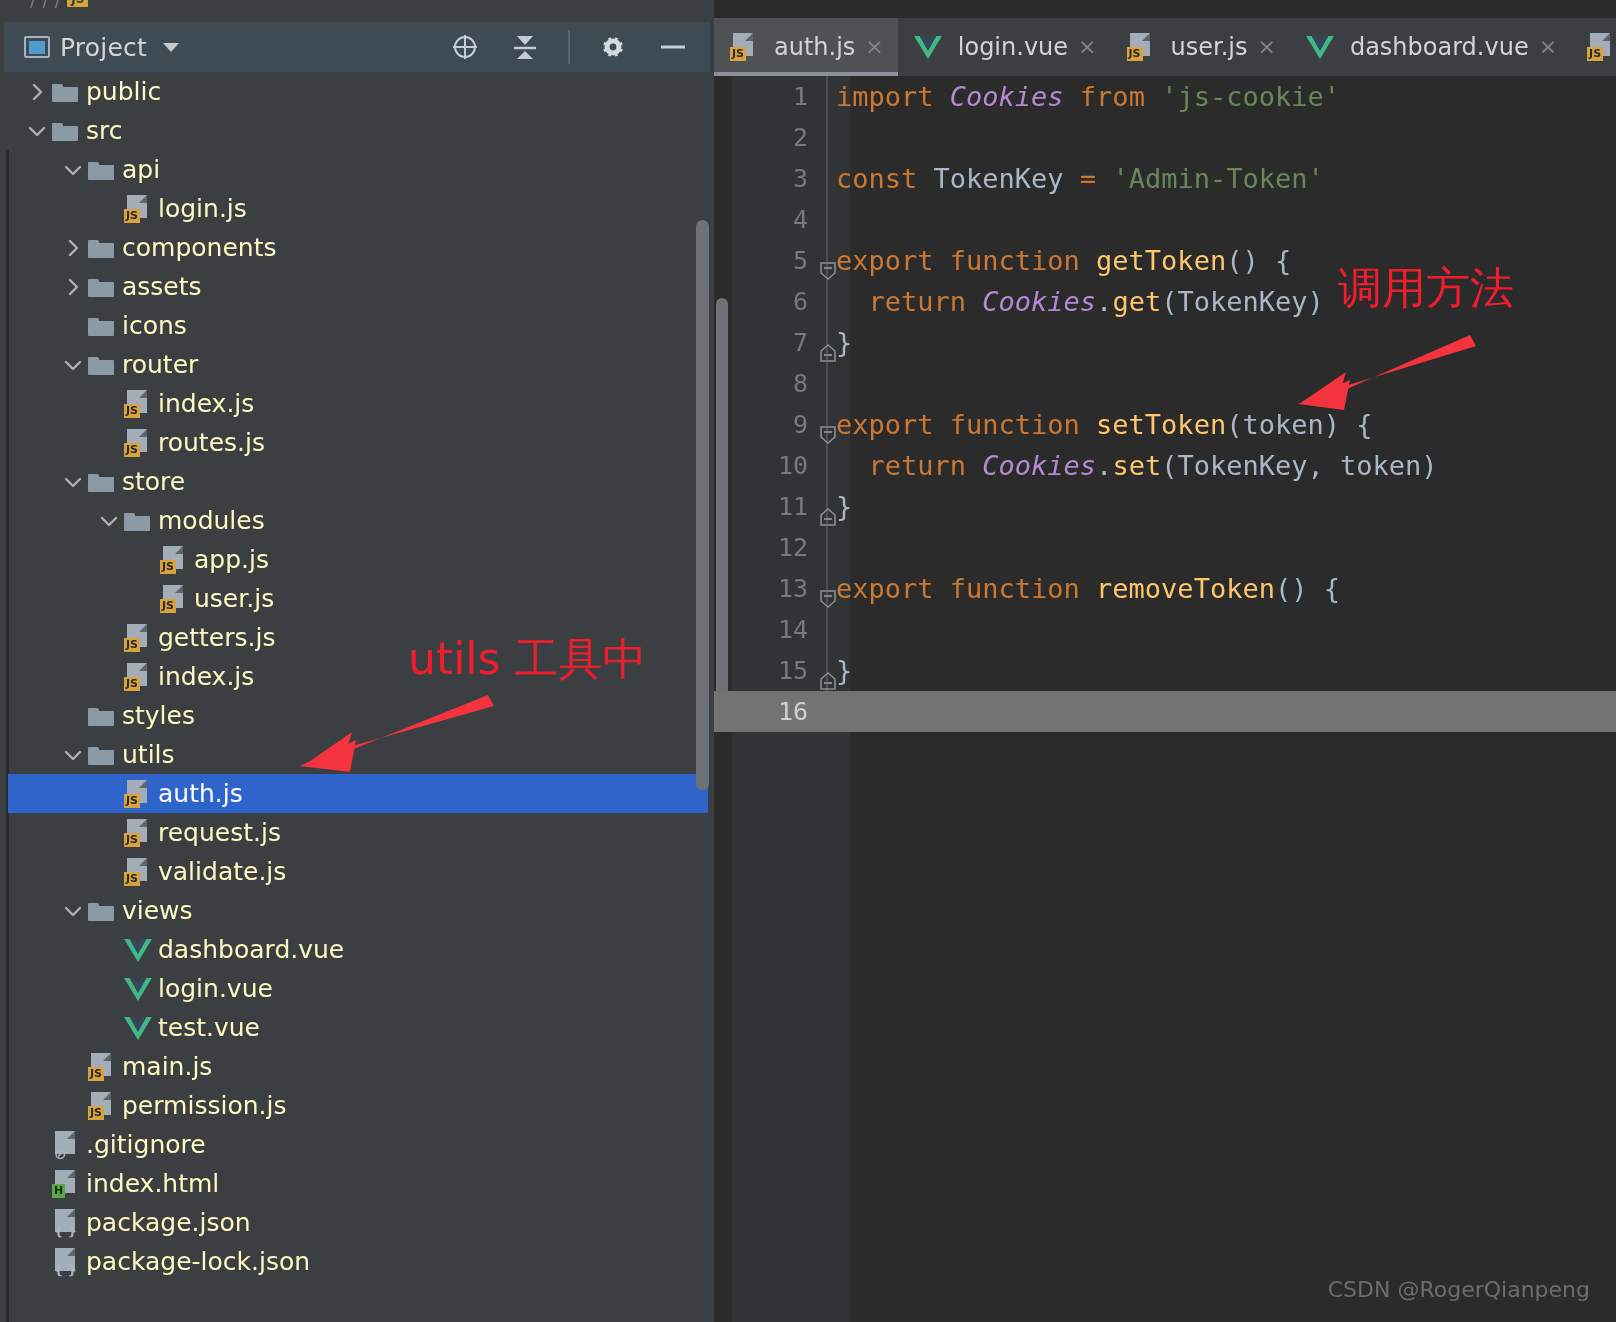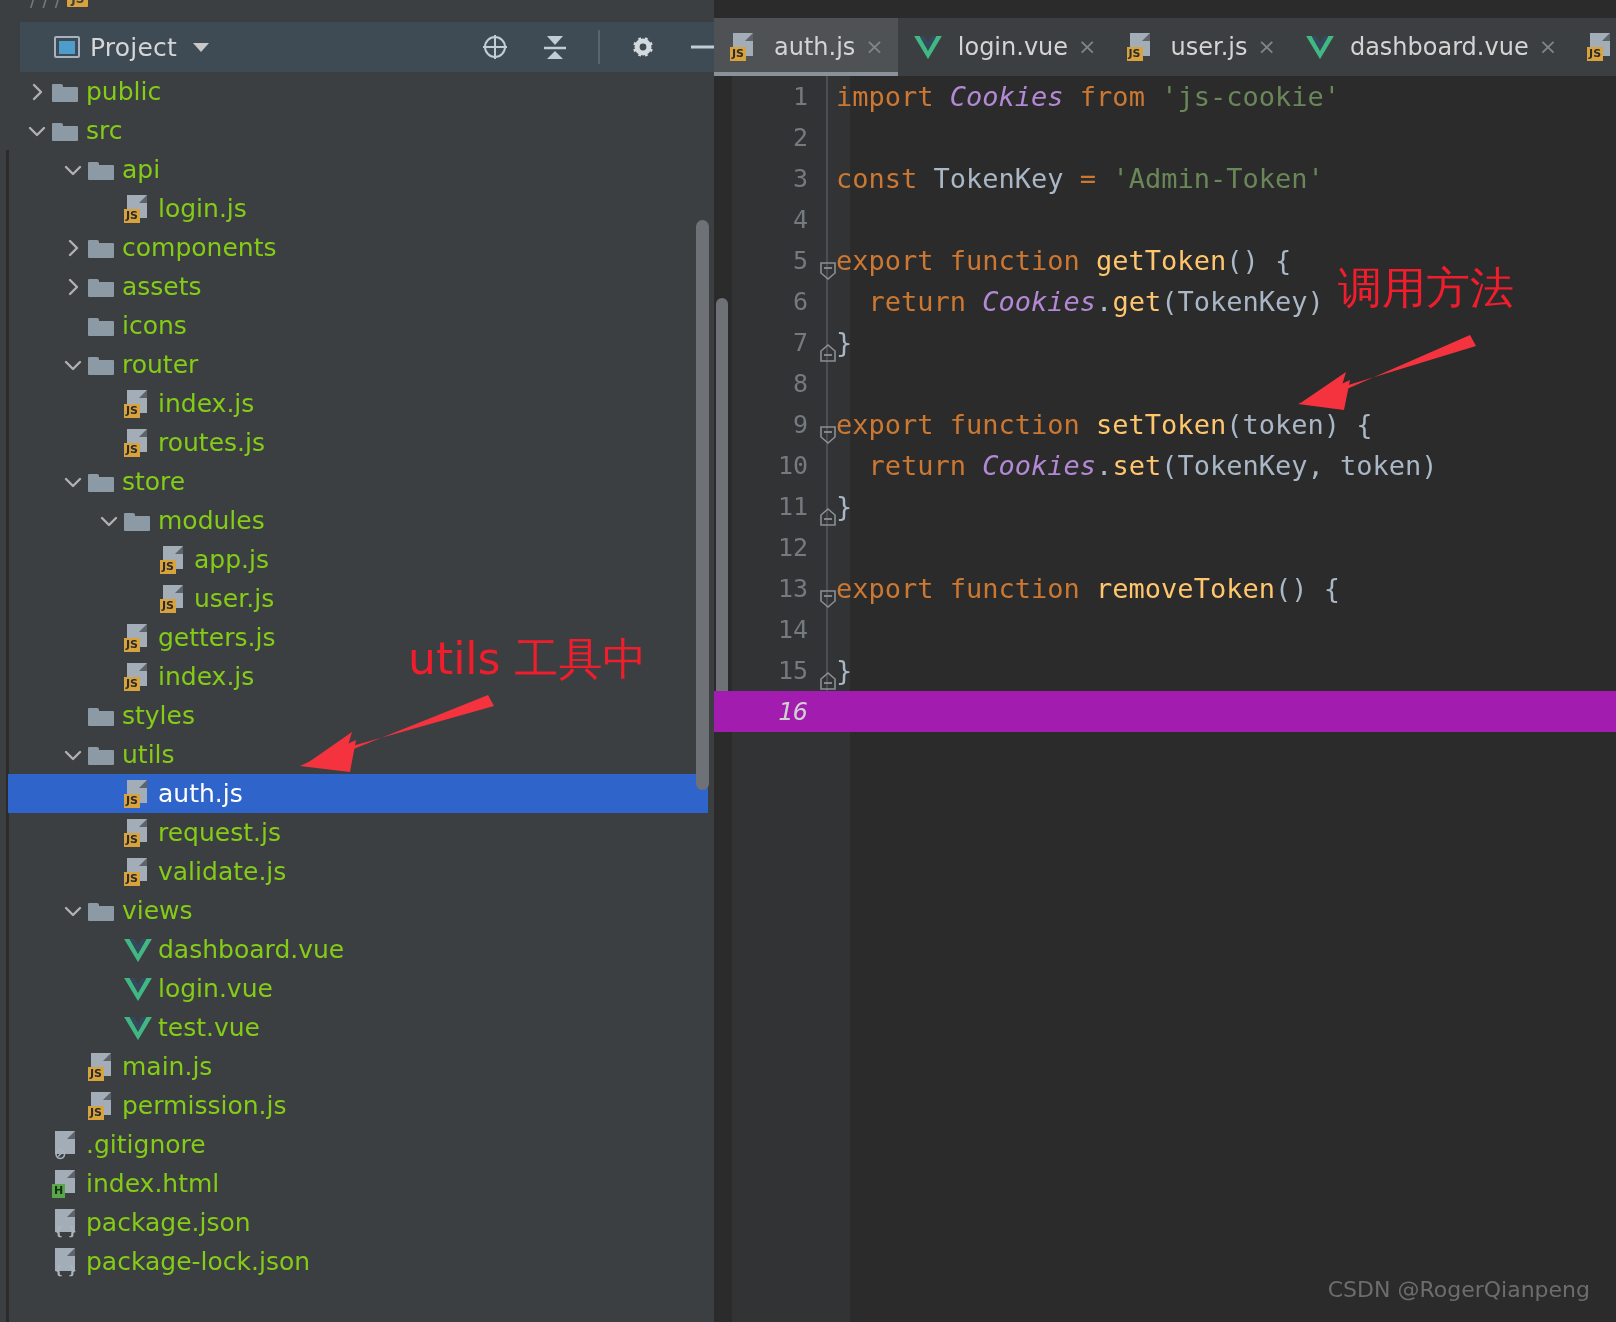--- a/index.html
+++ b/index.html
@@ -21,22 +21,22 @@
     font-size:19px;color:#a9b7c6;white-space:nowrap;}
   .bc-sep{color:#787878;}
   .bc-jsbadge{
     display:inline-block;background:#d8a33c;color:#3c3f41;font-size:12px;font-weight:bold;
     padding:0 4px;border-radius:1px;line-height:15px;
   }
 
   
   .left-panel{position:absolute;left:0;top:22px;width:714px;height:1300px;background:#3c3f41;}
   .panel-header{
-    position:absolute;left:20px;top:0;width:706px;height:50px;
-    background:#3f4b54;display:flex;align-items:center;padding-left:14px;
+    position:absolute;left:4px;top:0;width:706px;height:50px;
+    background:#3f4b54;display:flex;align-items:center;
   }
   .ph-left{display:flex;align-items:center;gap:10px;padding-left:20px;}
   .ph-proj-icon{
     width:26px;height:22px;border:2px solid #a6b2bd;border-radius:2px;box-sizing:border-box;
     display:flex;align-items:center;justify-content:center;
   }
   .ph-proj-icon i{display:block;width:16px;height:13px;background:#4e9ccb;}
   .ph-title{font-size:25px;color:#d6d6d6;letter-spacing:.2px;}
   .ph-caret{width:0;height:0;border-left:8px solid transparent;border-right:8px solid transparent;
     border-top:9px solid #c8c8c8;margin-left:6px;}
@@ -53,21 +53,21 @@
   .panel-left-line{position:absolute;left:6px;top:128px;width:3px;height:1172px;background:#2b2b2b;}
 
   
   .tree{position:absolute;left:8px;top:50px;width:700px;height:1250px;overflow:hidden;}
   .row{position:relative;height:39px;display:flex;align-items:center;white-space:nowrap;}
   .row.selected{background:#2f65ca;}
   .row.selected .label{color:#ffffff;}
   .twisty{width:30px;display:flex;align-items:center;justify-content:center;flex:0 0 30px;}
   .twisty svg{display:block;}
   .ico{flex:0 0 34px;width:34px;height:30px;position:relative;display:flex;align-items:center;}
-  .label{font-size:25px;color:#84cc16;line-height:30px;}
+  .label{font-size:25px;color:#fef9c3;line-height:30px;}
 
   
   .folder{width:26px;height:20px;position:relative;}
   .folder:before{content:"";position:absolute;left:0;top:2px;width:11px;height:4px;background:#8c9aa6;border-radius:1px 2px 0 0;}
   .folder:after{content:"";position:absolute;left:0;top:5px;width:26px;height:15px;background:#8c9aa6;border-radius:1px;}
 
   
   .fjs{width:28px;height:30px;position:relative;}
   .fsheet{position:absolute;left:3px;top:1px;width:20px;height:23px;background:#a3adb8;}
   .fsheet:before{content:"";position:absolute;right:0;top:0;border-left:8px solid transparent;border-bottom:8px solid #5d6368;width:0;height:0;}
@@ -92,21 +92,21 @@
   .tabbar .leftnub{width:8px;background:#3c3f41;}
 
   .code-area{position:absolute;left:0;top:76px;width:902px;height:1246px;background:#2b2b2b;}
   .ed-scroll-thumb{position:absolute;left:2px;top:222px;width:12px;height:410px;background:#6e7276;border-radius:6px;}
   .gutter{position:absolute;left:18px;top:0;width:88px;height:1246px;background:#313335;}
   .fold-col{position:absolute;left:106px;top:0;width:30px;height:1246px;background:#313335;}
   .fold-line{position:absolute;left:112px;top:0;width:2px;height:632px;background:#4b4f52;}
   .code-lines{position:absolute;left:0;top:0;width:902px;height:1246px;
     font-family:"DejaVu Sans Mono","Liberation Mono",monospace;font-size:27px;}
   .ln{position:relative;height:41px;line-height:41px;}
-  .ln.current{background:#a21caf;font-style:italic;}
+  .ln.current{background:#737373;}
   .num{position:absolute;left:0;width:94px;text-align:right;color:#757a7e;font-size:25px;}
   .ln.current .num{color:#d0d0d0;}
   .txt{position:absolute;left:122px;white-space:pre;text-align:right;}
   .foldmark{position:absolute;left:104px;top:11px;width:20px;height:20px;}
 
   
   .kw{color:#cc7832;}
   .cls{color:#b389d6;font-style:italic;}
   .str{color:#6a8759;}
   .fn{color:#ffc66d;}

